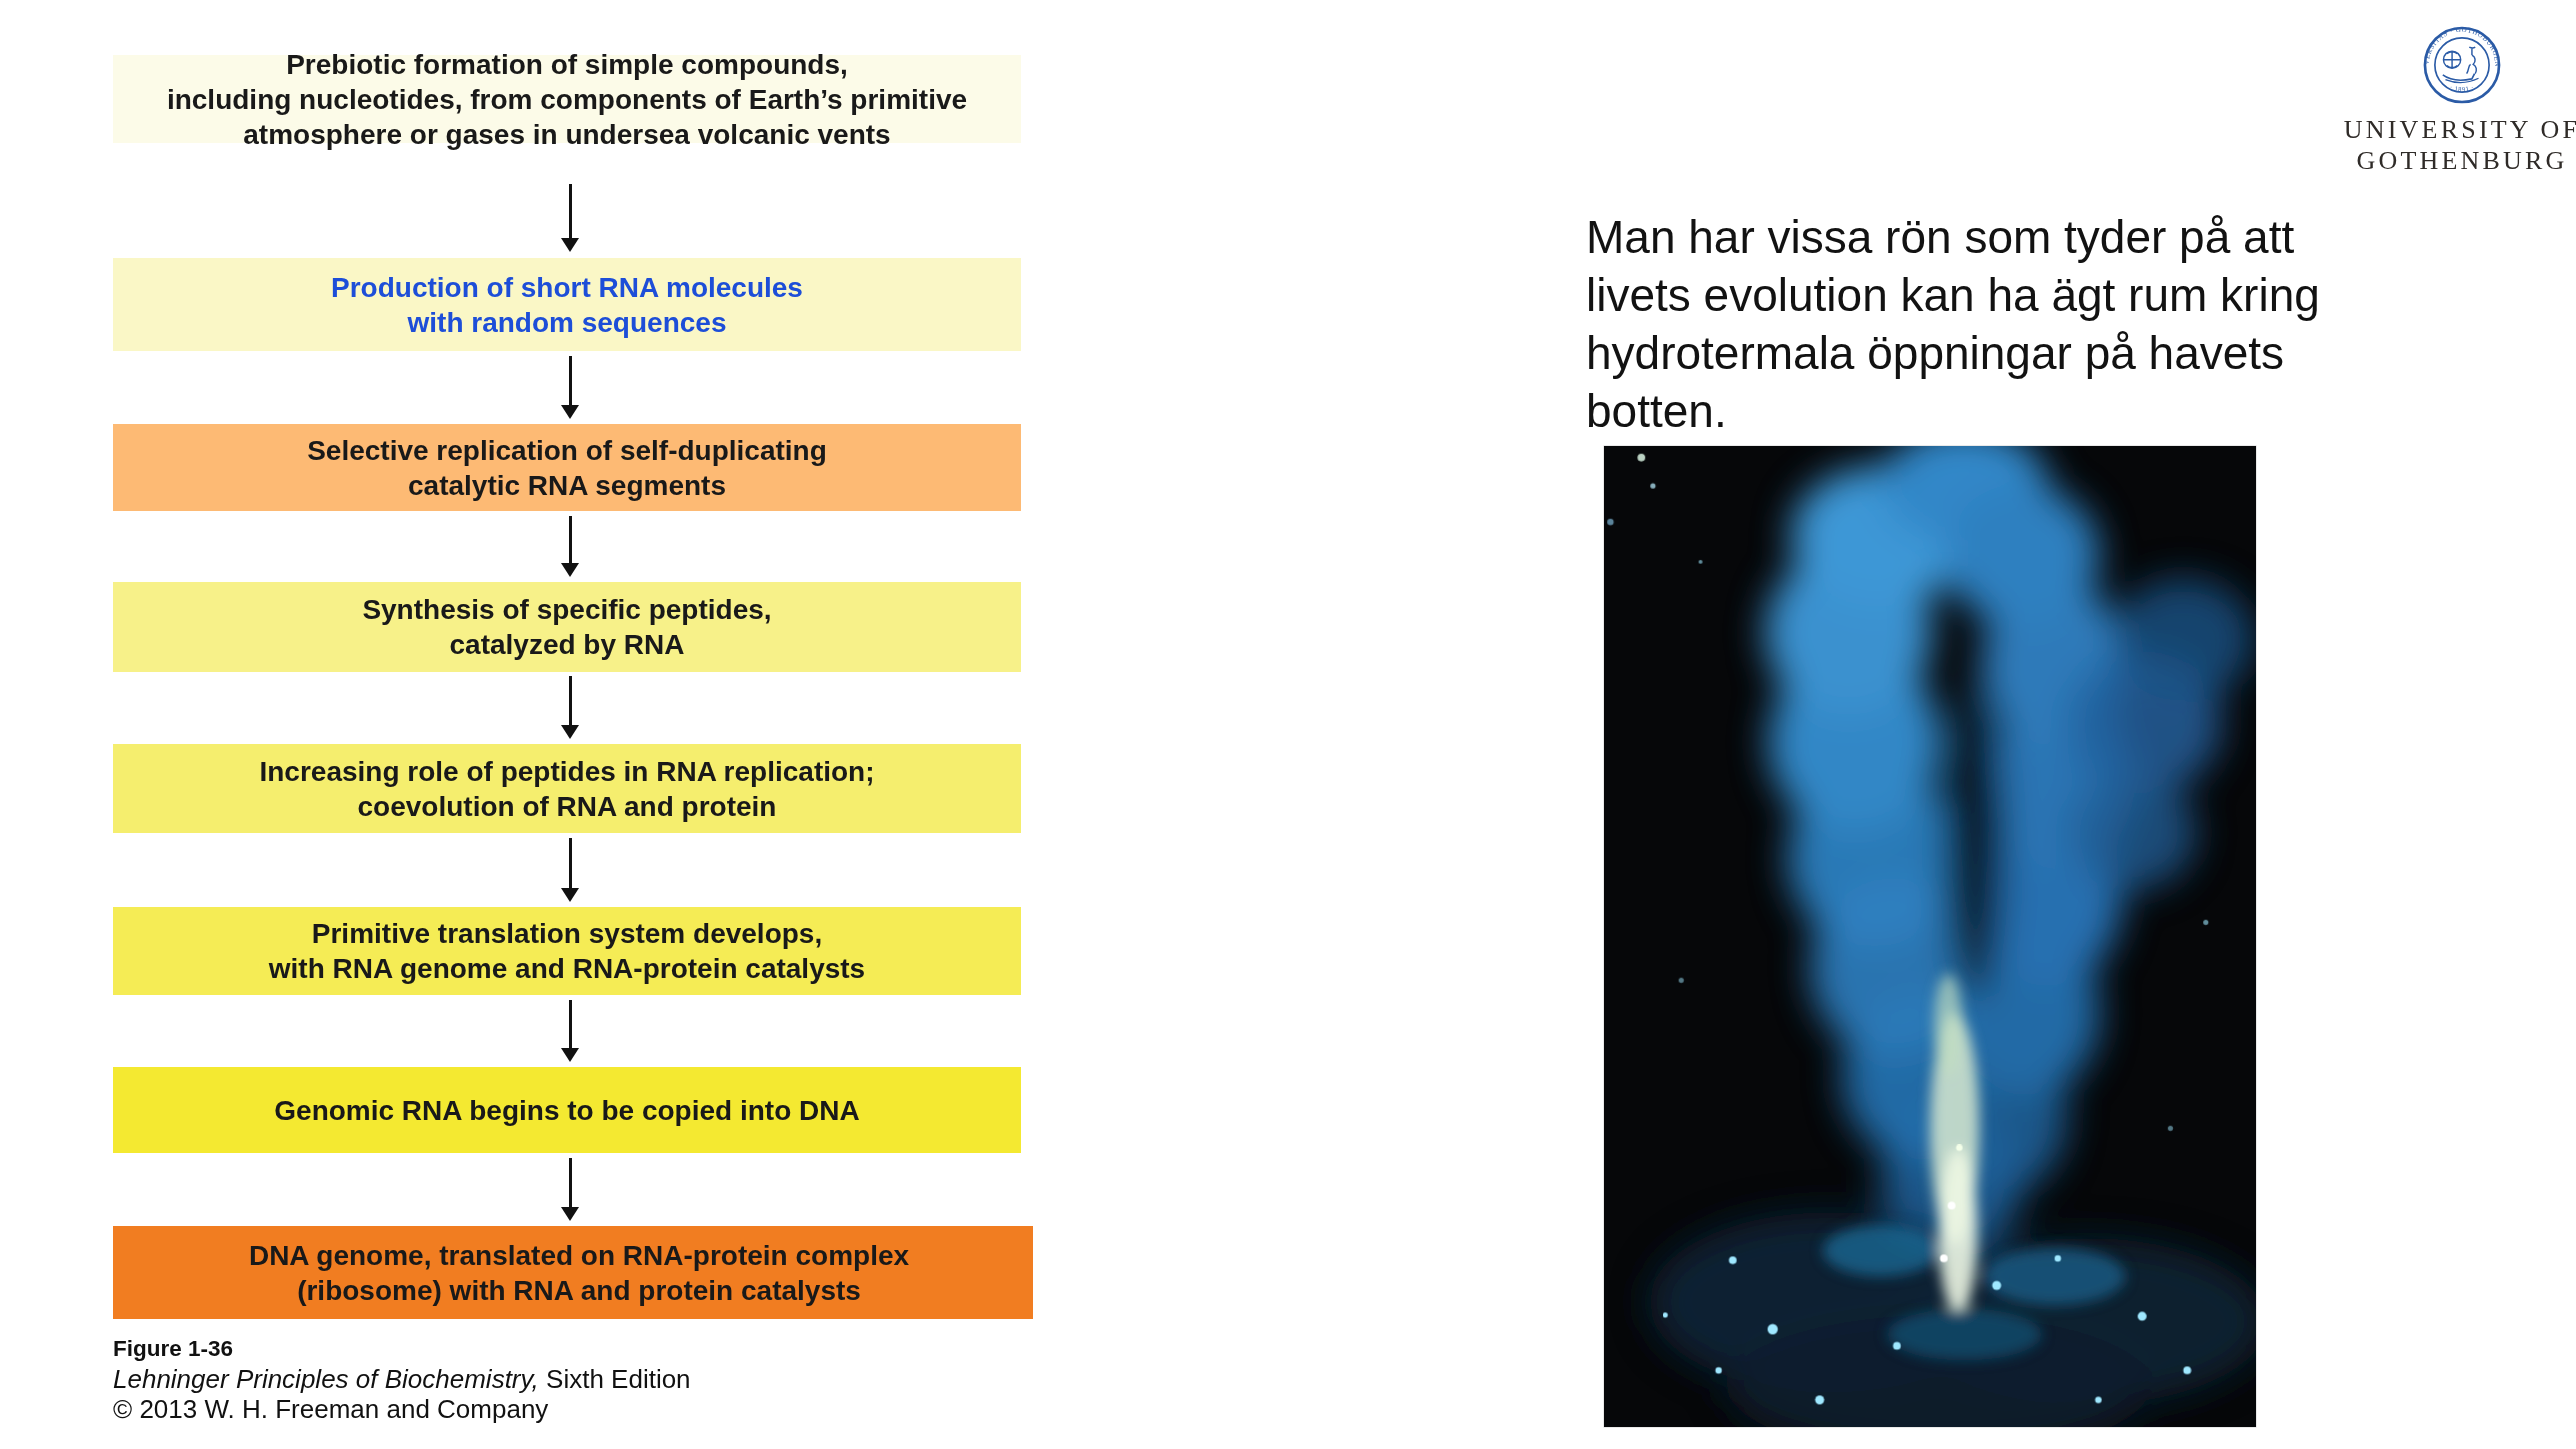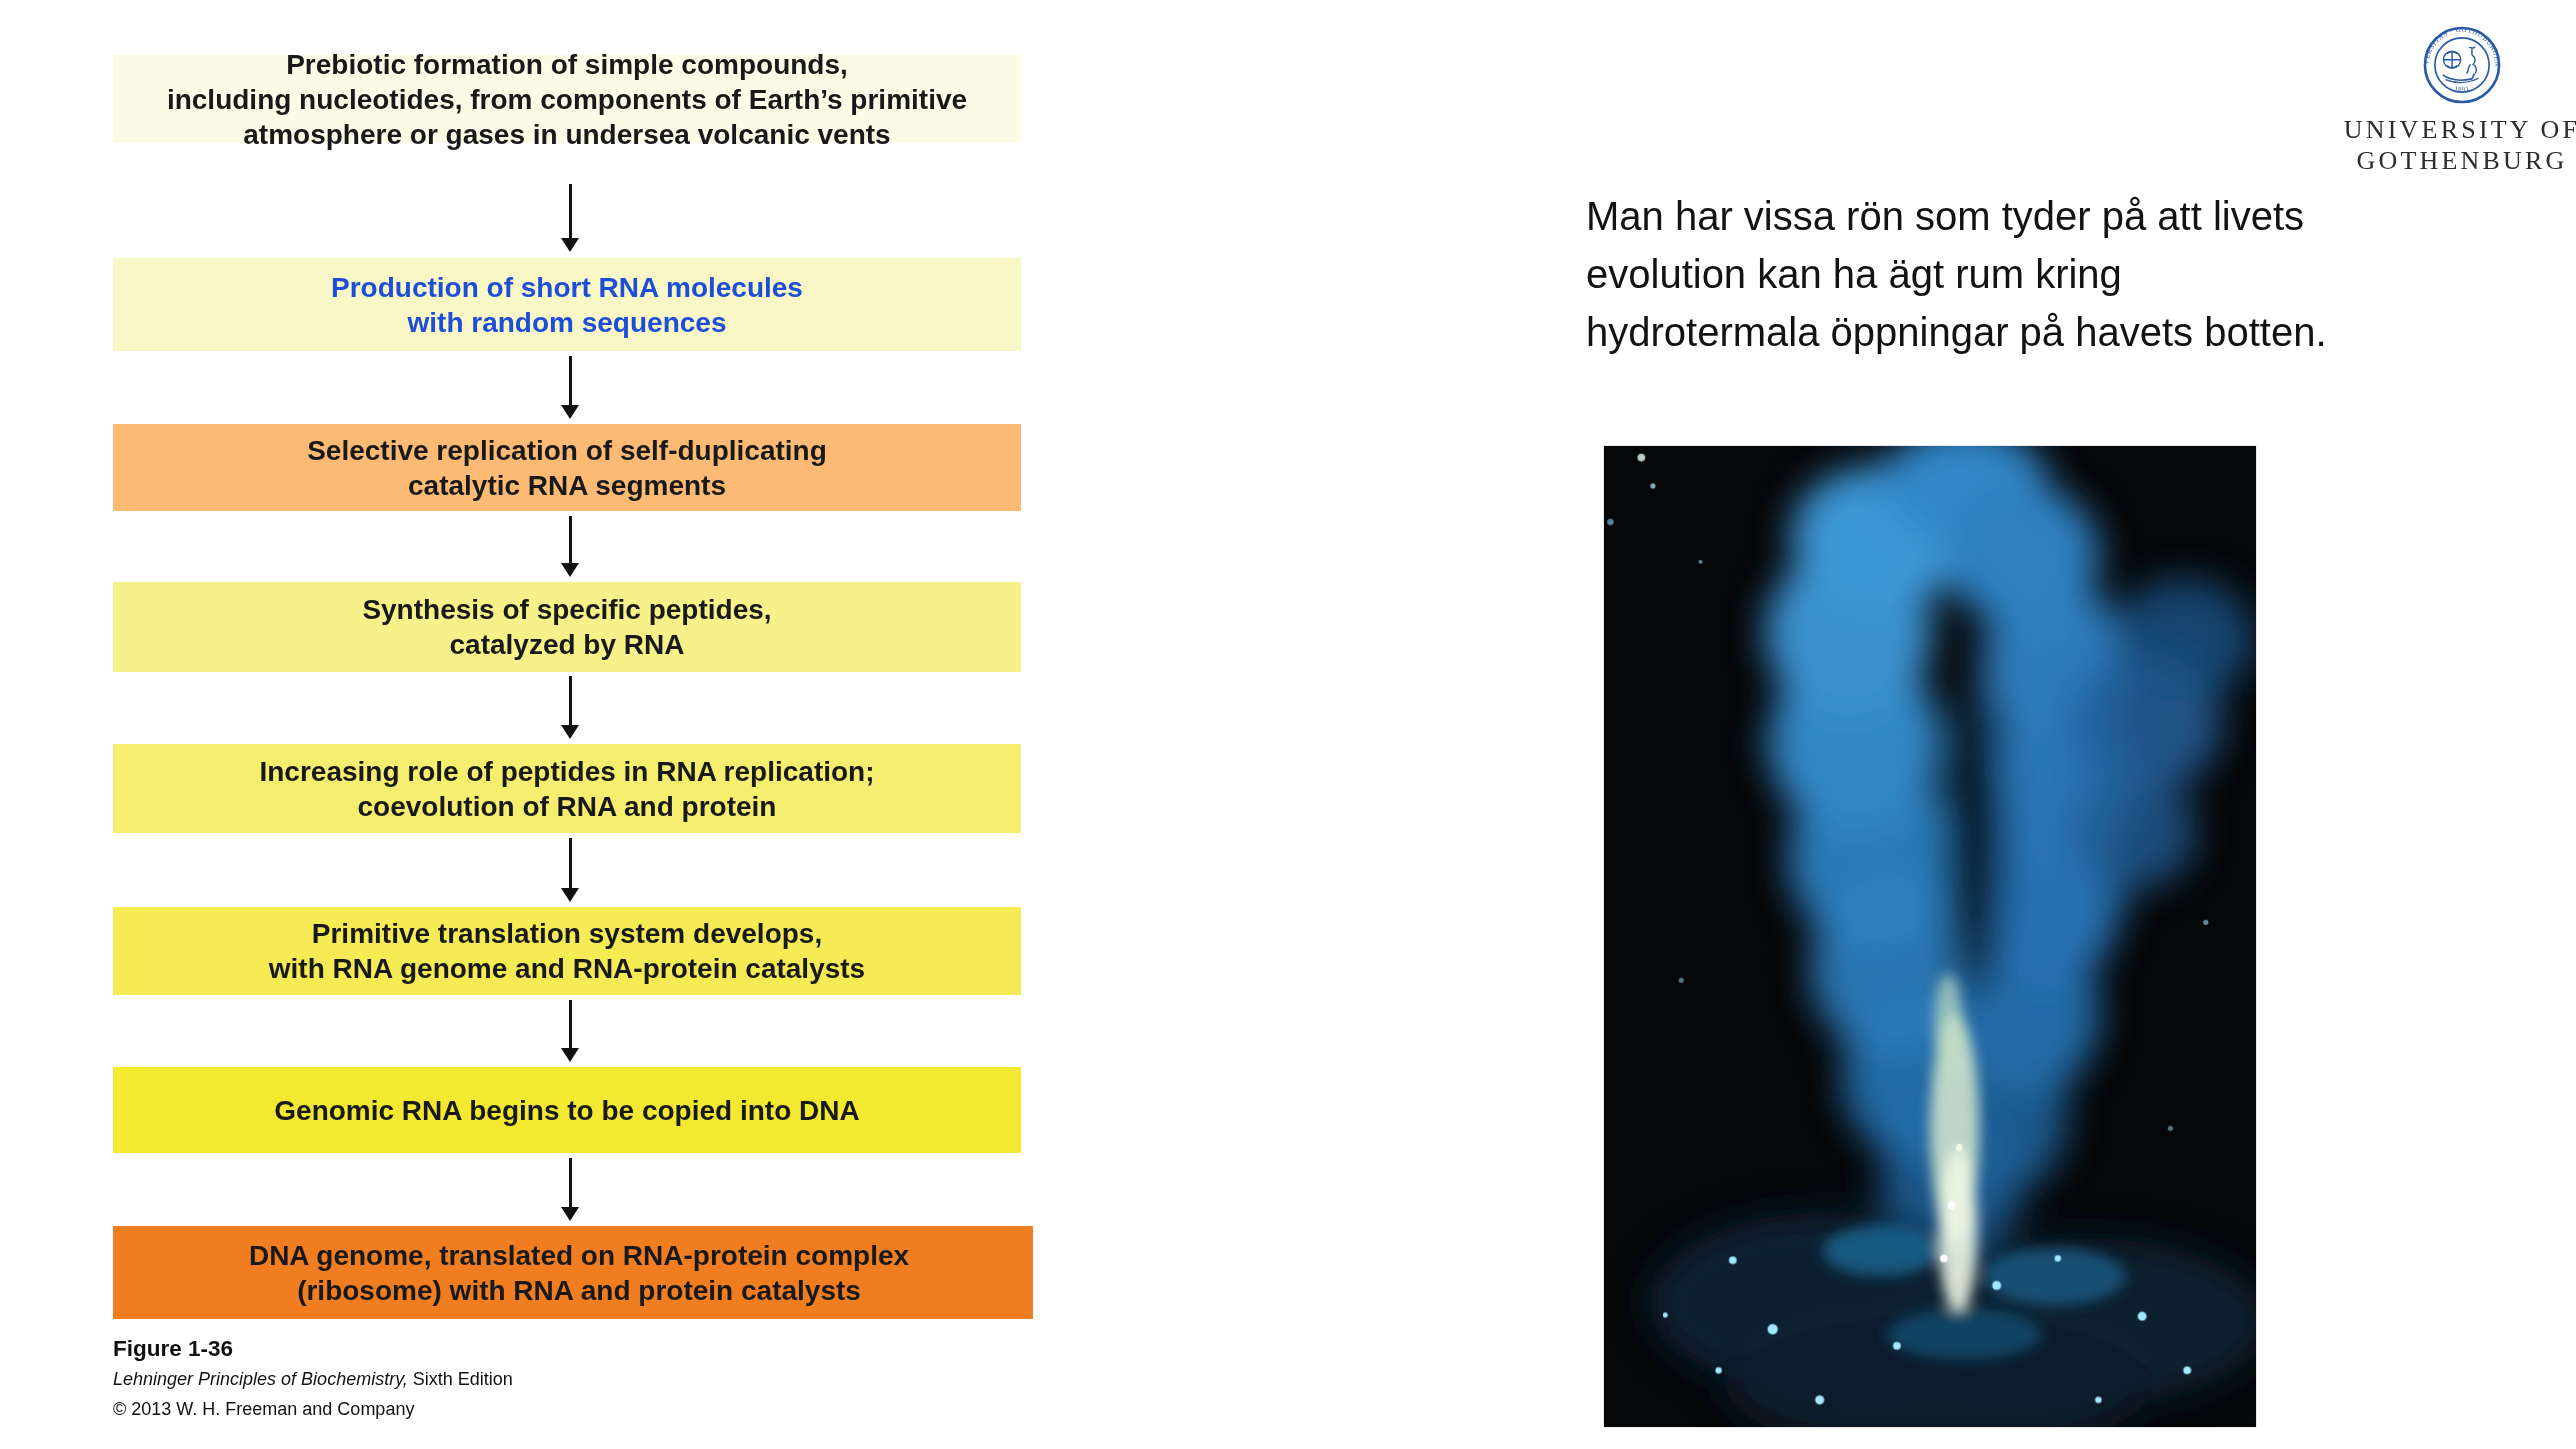--- a/index.html
+++ b/index.html
@@ -40,28 +40,28 @@
   }
   .a1{top:184px;height:68px;}
   .a2{top:356px;height:63px;}
   .a3{top:516px;height:61px;}
   .a4{top:676px;height:63px;}
   .a5{top:838px;height:64px;}
   .a6{top:1000px;height:62px;}
   .a7{top:1158px;height:63px;}
 
   .fig-caption{position:absolute;left:113px;top:1334px;color:#111111;}
-  .cap-line{font-size:18px;line-height:30px;}
+  .cap-line{font-size:26px;line-height:30px;}
   .cap-bold{font-weight:700;font-size:22.5px;}
   .cap-italic{font-style:italic;}
 
   
   .intro-text{
-    position:absolute;left:1586px;top:187px;width:747px;
-    font-size:40px;line-height:58px;color:#121212;
+    position:absolute;left:1586px;top:208px;width:747px;
+    font-size:46px;line-height:58px;color:#121212;
   }
   .vent{
     position:absolute;left:1604px;top:446px;width:652px;height:981px;
     box-shadow:0 0 0 0.6px #dadada;
   }
 
   
   .logo{position:absolute;left:2333px;top:22px;width:258px;text-align:center;}
   .seal{width:86px;height:86px;display:block;margin:0 auto;}
   .uni-name{

